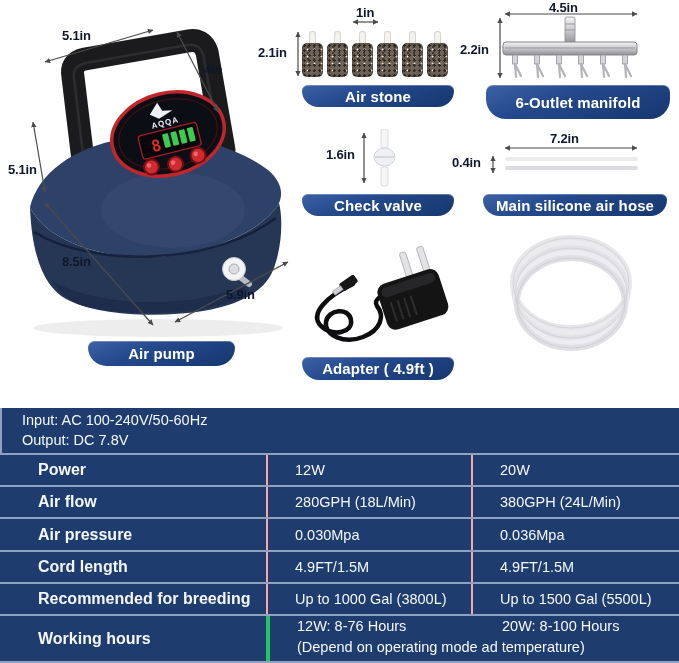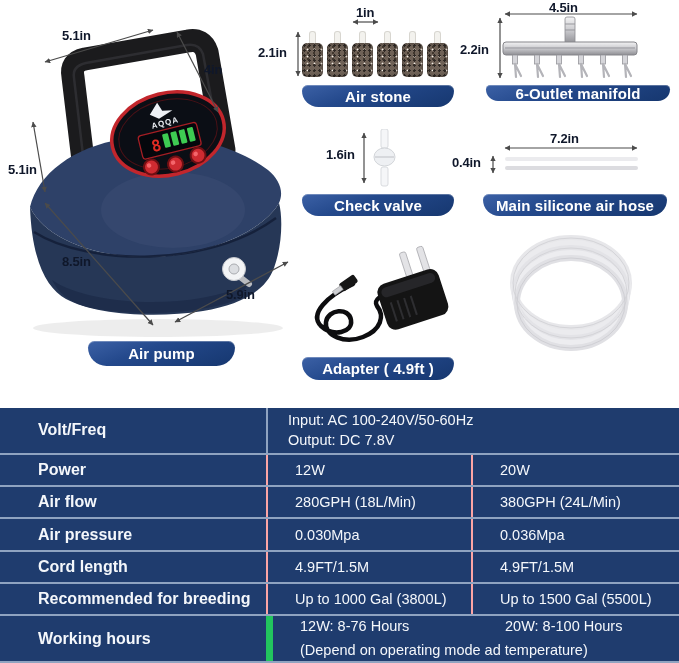--- a/index.html
+++ b/index.html
@@ -15,21 +15,21 @@
   
   .banner{
     position:absolute;display:flex;align-items:center;justify-content:center;
     color:#fff;font-size:15px;font-weight:700;letter-spacing:.1px;
     background:linear-gradient(160deg,#3c61a6 0%,#24498c 38%,#16376f 100%);
     border-radius:7px 7px 20px 20px;
     box-shadow:inset 0 1px 0 rgba(255,255,255,.28);
   }
   .b-pump{left:88px;top:341px;width:147px;height:25px;}
   .b-stone{left:302px;top:85px;width:152px;height:22px;}
-  .b-manifold{left:486px;top:85px;width:184px;height:16px;}
+  .b-manifold{left:486px;top:85px;width:184px;height:34px;}
   .b-valve{left:302px;top:194px;width:152px;height:22px;}
   .b-mainhose{left:483px;top:194px;width:184px;height:22px;}
   .b-adapter{left:302px;top:357px;width:152px;height:23px;}
   .b-airhose{left:483px;top:358px;width:184px;height:23px;}
   
   .abs{position:absolute;}
   
   .stones{left:302px;top:31px;display:flex;gap:4px;}
   .stone{display:flex;flex-direction:column;align-items:center;}
   .stone .nipple{
@@ -68,22 +68,22 @@
   .col1{flex:0 0 205px;}
   .col2{flex:1;}
   .h-tall{height:46px;}
   .h-std{height:31px;}
   .voltcell{
     flex:1;border-left:2px solid #8fa3c0;display:flex;flex-direction:column;
     justify-content:center;padding-left:20px;font-size:14.5px;font-weight:500;
     line-height:1.4;box-sizing:border-box;
   }
   .whcell{
-    flex:1;border-left:7px solid #22c55e;display:flex;flex-direction:column;
-    justify-content:space-between;padding-left:27px;font-size:14.5px;font-weight:500;
+    flex:1;border-left:4px solid #22c55e;display:flex;flex-direction:column;
+    justify-content:flex-start;padding-left:27px;font-size:14.5px;font-weight:500;
     line-height:1.45;box-sizing:border-box;
   }
   .wh-line{display:flex;}
   .wh-line .whc1{flex:0 0 205px;}
   .spacer{flex:1;background:#1f3c6e;}
 </style>
 </head>
 <body>
 
 <div class="canvas">
@@ -281,21 +281,20 @@
 
   <div class="banner b-pump">Air pump</div>
   <div class="banner b-stone">Air stone</div>
   <div class="banner b-manifold">6-Outlet manifold</div>
   <div class="banner b-valve">Check valve</div>
   <div class="banner b-mainhose">Main silicone air hose</div>
   <div class="banner b-adapter">Adapter ( 4.9ft )</div>
 
   <div class="spec">
     <div class="srow h-tall">
-      <div class="rlabel">Volt/Freq</div>
       <div class="voltcell">
         <div>Input: AC 100-240V/50-60Hz</div>
         <div>Output: DC 7.8V</div>
       </div>
     </div>
     <div class="srow h-std">
       <div class="rlabel">Power</div>
       <div class="cellv col1">12W</div>
       <div class="cellv col2">20W</div>
     </div>

